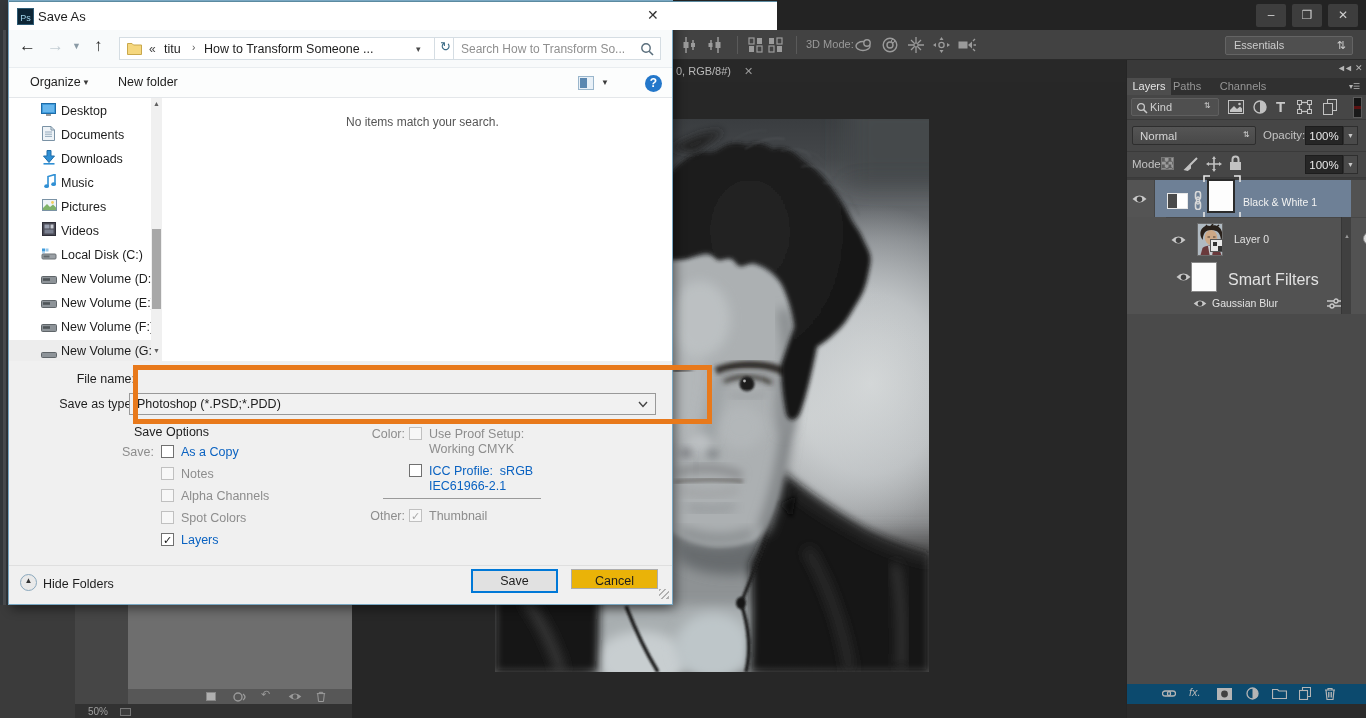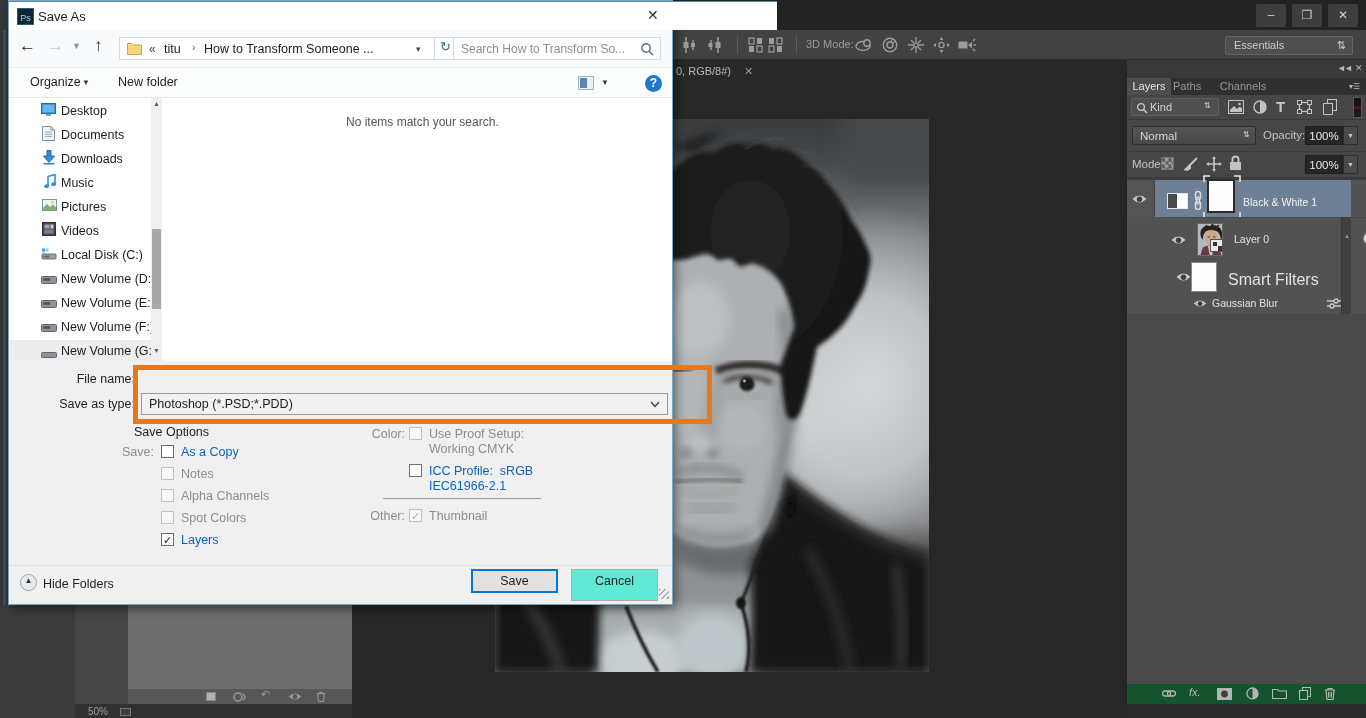--- a/index.html
+++ b/index.html
@@ -367,21 +367,21 @@
           </svg>
       </div>
 
       <div class="abs" style="left:214px;top:39px;width:10px;height:97px;background:#404040;border-left:1px solid #363636;">
         <span class="abs" style="left:2px;top:16px;font-size:6px;color:#9a9a9a;">▲</span>
       </div>
     </div>
 
     <div class="abs" style="left:0;top:254px;width:240px;height:370px;background:#4a4a4a;"></div>
 
-    <div class="abs" style="left:0;top:624px;width:240px;height:20px;background:#14532d;">
+    <div class="abs" style="left:0;top:624px;width:240px;height:20px;background:#0c4a6e;">
       <svg class="abs" style="left:35px;top:5px;" width="14" height="9" viewBox="0 0 14 9">
           <rect x="0.5" y="2" width="8" height="5" rx="2.5" fill="none" stroke="#b5b5b5" stroke-width="1.3"></rect>
           <rect x="5.5" y="2" width="8" height="5" rx="2.5" fill="none" stroke="#b5b5b5" stroke-width="1.3"></rect>
         </svg>
       <span class="abs" style="left:62px;top:2px;color:#b5b5b5;font-size:11px;font-style:italic;">fx.</span>
       <svg class="abs" style="left:90px;top:4px;" width="15" height="12" viewBox="0 0 15 12">
           <rect x="0.5" y="0.5" width="14" height="11" fill="#b5b5b5" stroke="#b5b5b5"></rect>
           <circle cx="7.5" cy="6" r="3.4" fill="#404040"></circle>
         </svg>
       <svg class="abs" style="left:119px;top:3px;" width="13" height="13" viewBox="0 0 13 13">
@@ -528,21 +528,21 @@
       <div class="abs" style="left:1px;top:131px;width:9px;height:80px;background:#a8a8a8;"></div>
     </div>
 
     <div class="abs" style="left:153px;top:97px;width:510px;height:263px;background:#fff;">
       <span class="abs" style="left:184px;top:17px;font-size:12px;color:#555;">No items match your search.</span>
     </div>
 
     <div class="abs" id="dlgbottom" style="left:0;top:360px;width:663px;height:243px;background:#f0f0f0;font-size:12.5px;color:#1d1d1d;">
       <div class="abs" style="left:0;top:11px;width:126px;text-align:right;">File name:</div>
       <div class="abs" style="left:0;top:36px;width:126px;text-align:right;">Save as type:</div>
-      <div class="abs" style="left:132px;top:32px;width:527px;height:22px;background:#f1f1f1;border:1px solid #999;">
+      <div class="abs" style="left:120px;top:32px;width:527px;height:22px;background:#f1f1f1;border:1px solid #999;">
         <span class="abs" style="left:7px;top:3px;">Photoshop (*.PSD;*.PDD)</span>
         <svg class="abs" style="left:508px;top:7px;" width="10" height="7" viewBox="0 0 10 7">
             <path d="M1 1 L5 5.5 L9 1" fill="none" stroke="#444" stroke-width="1.4"></path>
           </svg>
       </div>
       <div class="abs" style="left:125px;top:64px;">Save Options</div>
       <div class="abs gray" style="left:0;top:84px;width:145px;text-align:right;">Save:</div>
       <div class="abs" style="left:152px;top:84px;width:13px;height:13px;background:#fff;border:1px solid #707070;"></div>
       <div class="abs blue" style="left:172px;top:84px;">As a Copy</div>
       <div class="abs" style="left:152px;top:106px;width:13px;height:13px;background:#f7f7f7;border:1px solid #c0c0c0;"></div>
@@ -564,19 +564,19 @@
       <div class="abs gray" style="left:260px;top:148px;width:136px;text-align:right;">Other:</div>
       <div class="abs" style="left:400px;top:148px;width:13px;height:13px;background:#f7f7f7;border:1px solid #c0c0c0;color:#a8a8a8;font-size:11px;line-height:12px;text-align:center;">✓</div>
       <div class="abs gray" style="left:420px;top:148px;">Thumbnail</div>
 
       <div class="abs" style="left:0;top:204px;width:663px;height:39px;background:#f0f0f0;border-top:1px solid #dfdfdf;"></div>
       <div class="abs" style="left:11px;top:213px;width:17px;height:17px;border-radius:50%;background:#e9e9e9;border:1px solid #8aa8bd;">
           <span class="abs" style="left:3.5px;top:1px;font-size:8px;color:#333;">▲</span>
         </div>
       <div class="abs" style="left:34px;top:216px;">Hide Folders</div>
       <div class="abs" style="left:462px;top:208px;width:87px;height:24px;background:#e1e1e1;border:2px solid #0078d7;text-align:center;line-height:20px;">Save</div>
-      <div class="abs" style="left:562px;top:208px;width:87px;height:32px;background:#5eead4;border:1px solid #adadad;text-align:center;line-height:22px;">Cancel</div>
+      <div class="abs" style="left:562px;top:208px;width:87px;height:20px;background:#eab308;border:1px solid #adadad;text-align:center;line-height:22px;">Cancel</div>
       <div class="abs" style="left:650px;top:228px;width:10px;height:10px;background:repeating-linear-gradient(135deg,#b0b0b0 0 1.5px,transparent 1.5px 4px);"></div>
     </div>
   </div>
 
   <div class="abs" id="orange"></div>
 </div>
 
 </body></html>

